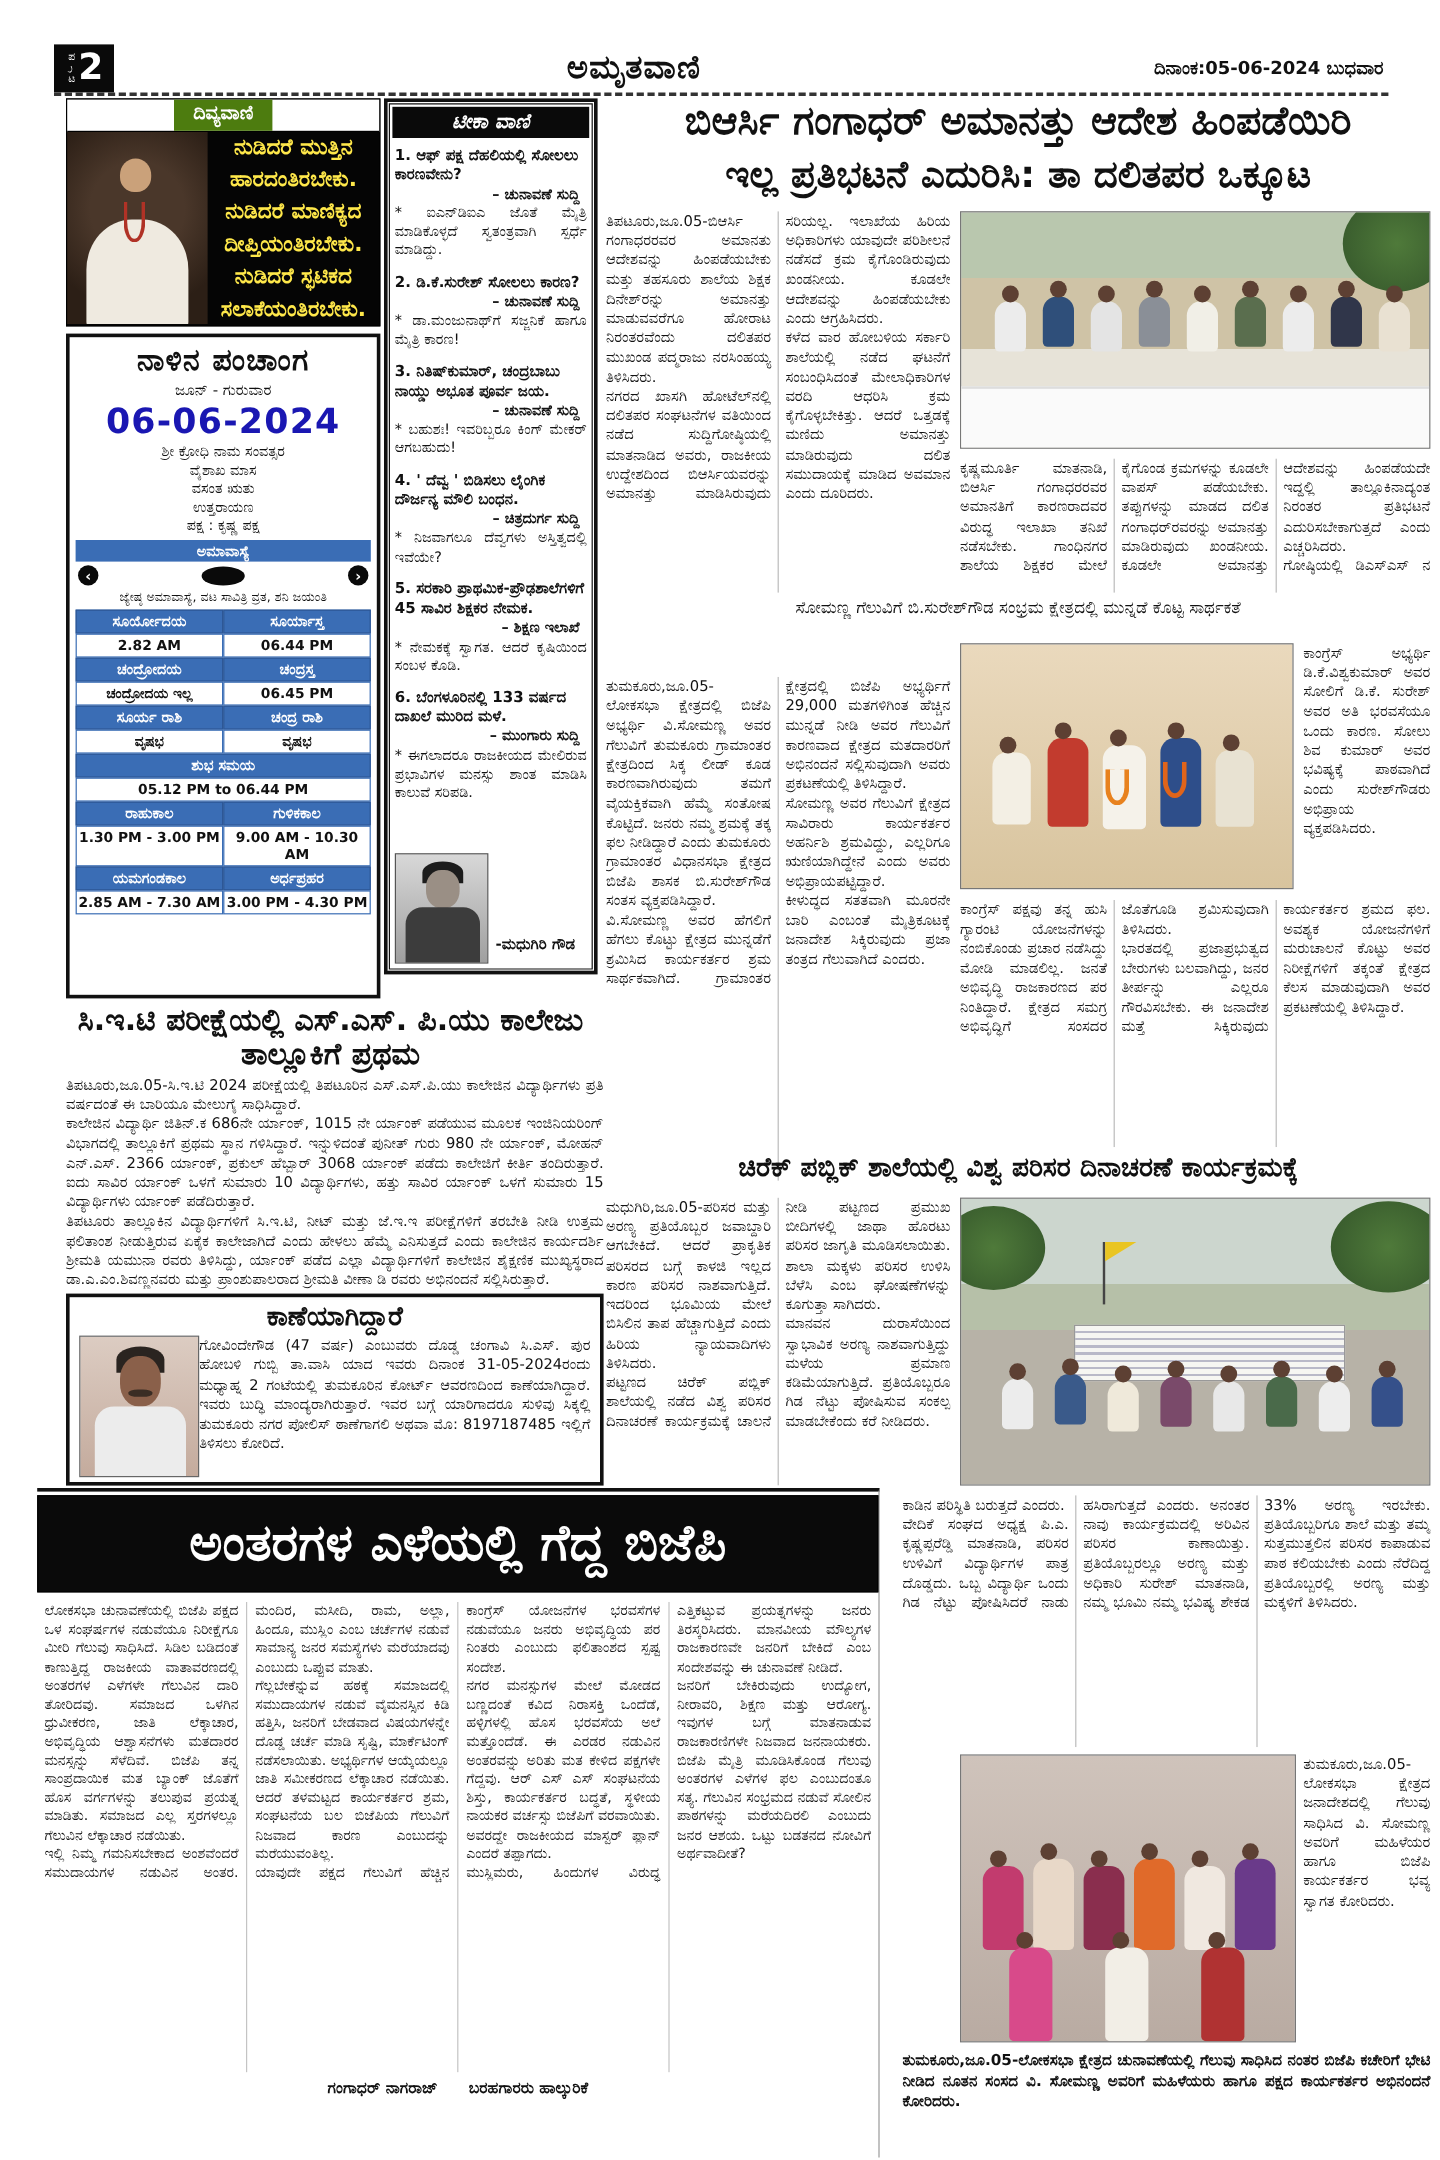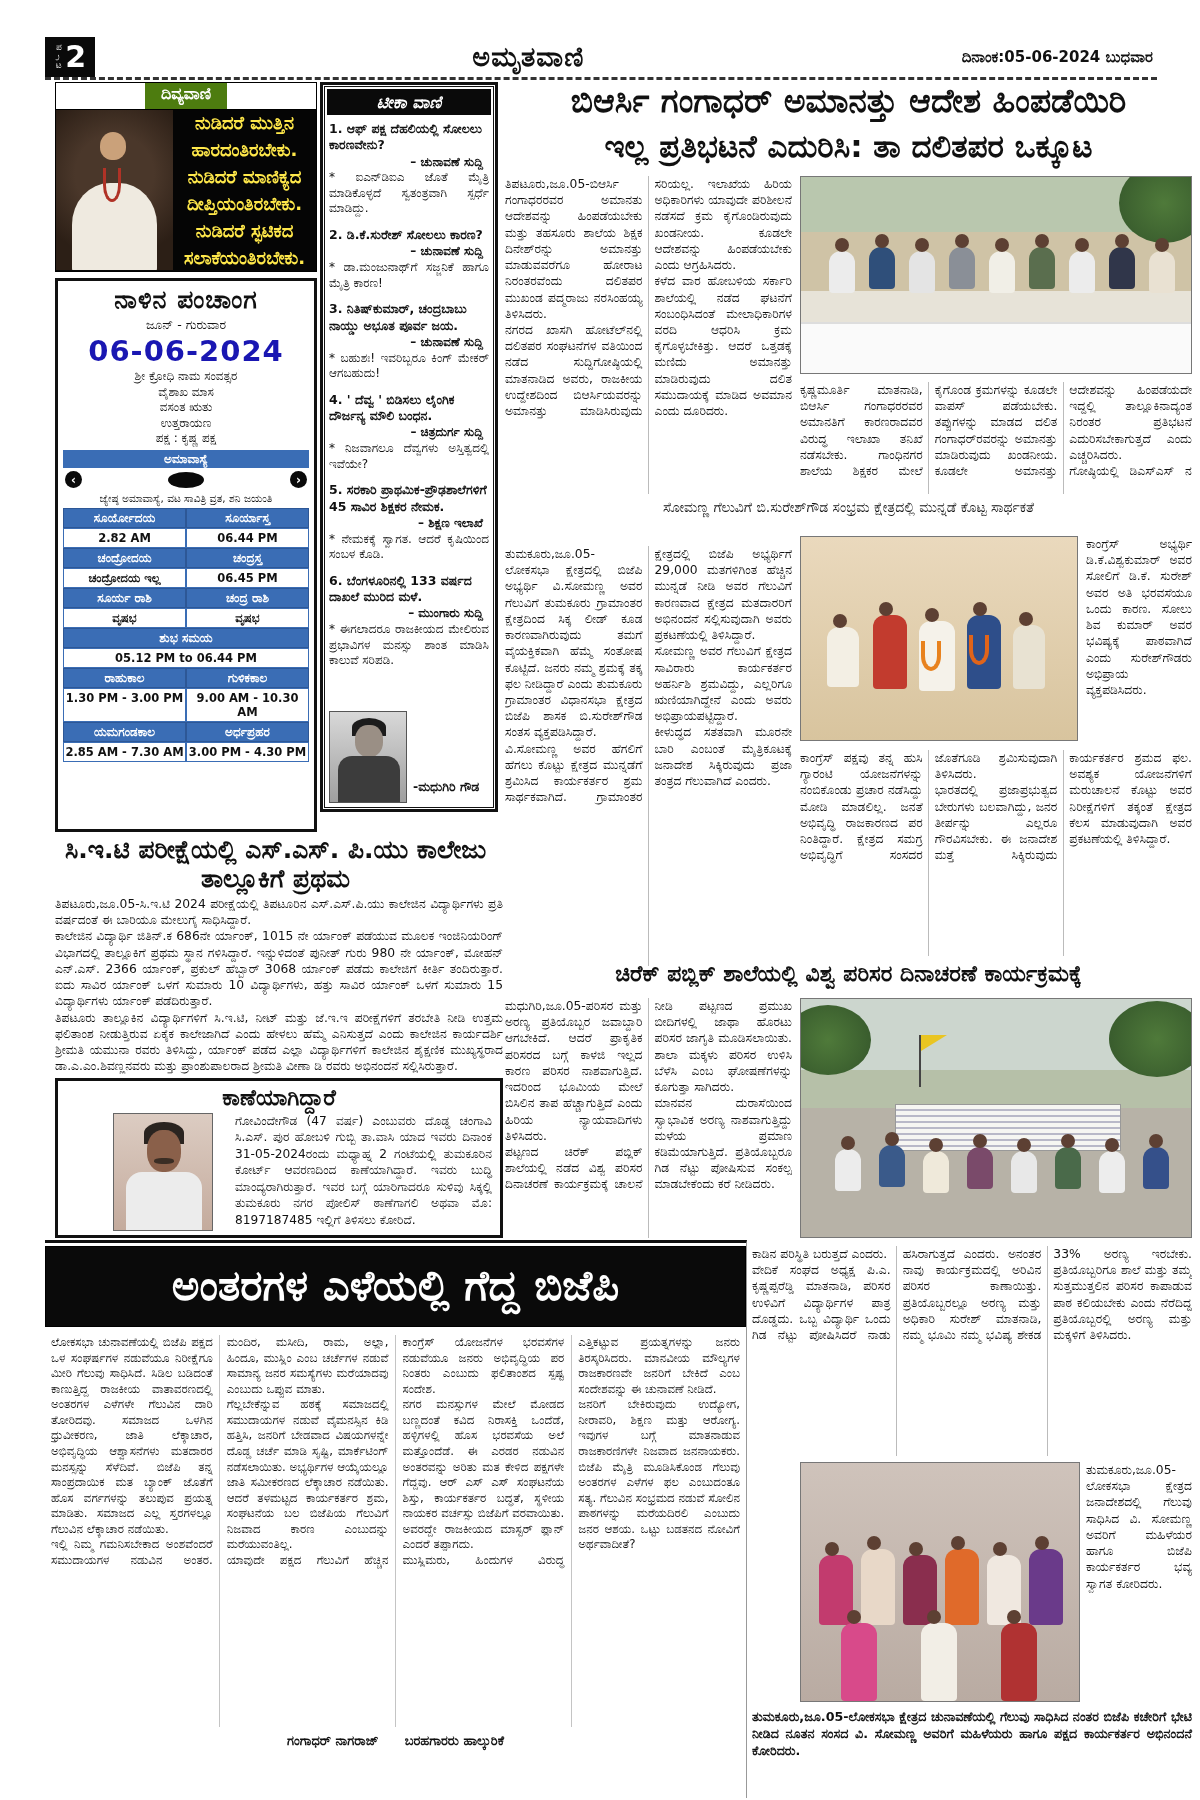--- a/index.html
+++ b/index.html
@@ -85,28 +85,28 @@
   .flag{position:absolute;width:0;height:0;border-top:16px solid #e9c522;border-right:26px solid transparent;}
   .pole{position:absolute;width:2px;height:52px;background:#444;}
   .tree{position:absolute;border-radius:50%;background:radial-gradient(circle,#4f7a3a,#33542a);}
   .ph-women{background:linear-gradient(#cfc3bb,#b9aba2);}
   .cap{font-size:12.7px;font-weight:bold;line-height:1.35;text-align:justify;}
   
   .cet-h{position:absolute;left:48px;top:835px;width:455px;text-align:center;font-size:25px;font-weight:bold;line-height:1.16;}
   .cet-b{position:absolute;left:55px;top:896px;width:448px;height:178px;}
   .miss{position:absolute;left:55px;top:1078px;width:448px;height:160px;border:3px solid #111;padding:4px 8px;}
   .miss-t{text-align:center;font-size:22px;font-weight:bold;}
-  .miss-row{display:flex;gap:22px;margin-top:3px;margin-left:47px;}
+  .miss-row{display:flex;gap:0;margin-top:3px;}
   .miss-ph{position:relative;flex:0 0 100px;height:118px;background:linear-gradient(#dcccc2,#c4ab9d);border:1px solid #666;overflow:hidden;}
   .m-hair{position:absolute;left:30px;top:8px;width:40px;height:22px;background:#2a2420;border-radius:50% 50% 0 0;}
   .m-face{position:absolute;left:33px;top:16px;width:34px;height:42px;background:#8a604a;border-radius:45%;}
   .m-mst{position:absolute;left:40px;top:44px;width:20px;height:6px;background:#3a2d24;border-radius:40%;}
   .m-shirt{position:absolute;left:12px;top:58px;width:76px;height:60px;background:#ececec;border-radius:16px 16px 0 0;}
   .miss-x{font-size:12.2px;line-height:1.35;text-align:justify;}
-  .bjp{position:absolute;left:45px;top:1240px;width:702px;height:558px;border-top:3px solid #111;border-right:1px solid #999;padding-top:3px;}
+  .bjp{position:absolute;left:31px;top:1240px;width:702px;height:558px;border-top:3px solid #111;border-right:1px solid #999;padding-top:3px;}
   .bjp-h{background:#0a0a0a;color:#fff;text-align:center;font-size:42px;font-weight:bold;padding:14px 0 16px;border:1px solid #000;}
   .bjp-cols{margin:8px 6px 0;height:392px;font-size:11.8px;}
   .bjp-by{display:flex;gap:26px;justify-content:center;margin-top:6px;font-size:13px;font-weight:bold;}
 </style>
 </head>
 <body>
 
 <div class="page">
 
   <div class="hdr">
@@ -234,21 +234,21 @@
     <div class="fg" style="left:188px;top:74px;background:#f1efe7;"></div>
     <div class="fg" style="left:228px;top:70px;background:#5a6e4e;"></div>
     <div class="fg" style="left:268px;top:74px;background:#ececec;"></div>
     <div class="fg" style="left:308px;top:70px;background:#30364a;"></div>
     <div class="fg" style="left:348px;top:74px;background:#e9e1d2;"></div>
   </div>
   <div class="blk body cols3" style="left:800px;top:382px;width:392px;height:112px;">ಕೃಷ್ಣಮೂರ್ತಿ ಮಾತನಾಡಿ, ಬಿಆರ್ಸಿ ಗಂಗಾಧರರವರ ಅಮಾನತಿಗೆ ಕಾರಣರಾದವರ ವಿರುದ್ಧ ಇಲಾಖಾ ತನಿಖೆ ನಡೆಸಬೇಕು. ಗಾಂಧಿನಗರ ಶಾಲೆಯ ಶಿಕ್ಷಕರ ಮೇಲೆ ಕೈಗೊಂಡ ಕ್ರಮಗಳನ್ನು ಕೂಡಲೇ ವಾಪಸ್ ಪಡೆಯಬೇಕು. ತಪ್ಪುಗಳನ್ನು ಮಾಡದ ದಲಿತ ಗಂಗಾಧರ್‌ರವರನ್ನು ಅಮಾನತ್ತು ಮಾಡಿರುವುದು ಖಂಡನೀಯ. ಕೂಡಲೇ ಅಮಾನತ್ತು ಆದೇಶವನ್ನು ಹಿಂಪಡೆಯದೇ ಇದ್ದಲ್ಲಿ ತಾಲ್ಲೂಕಿನಾದ್ಯಂತ ನಿರಂತರ ಪ್ರತಿಭಟನೆ ಎದುರಿಸಬೇಕಾಗುತ್ತದೆ ಎಂದು ಎಚ್ಚರಿಸಿದರು.
 ಗೋಷ್ಠಿಯಲ್ಲಿ ಡಿಎಸ್ಎಸ್ ನ ಸಂಚಾಲಕರಾದ ಶಂಕರ್, ಭಾಸ್ಕರ್, ಚಿಕ್ಕಸ್ವಾಮಿ ಮುಂತಾದ ಮುಖಂಡರು ಹಾಗೂ ವಿವಿಧ ಸಂಘಟನೆಗಳ ಪ್ರಮುಖರು ಪತ್ರಿಕಾ ಗೋಷ್ಠಿಯಲ್ಲಿ ಹಾಜರಿದ್ದರು.</div>
 
   <div class="h2">ಸೋಮಣ್ಣ ಗೆಲುವಿಗೆ ಬಿ.ಸುರೇಶ್‌ಗೌಡ ಸಂಭ್ರಮ ಕ್ಷೇತ್ರದಲ್ಲಿ ಮುನ್ನಡೆ ಕೊಟ್ಟ ಸಾರ್ಥಕತೆ</div>
-  <div class="blk body cols2" style="left:505px;top:546px;width:287px;height:420px;">ತುಮಕೂರು,ಜೂ.05- ಲೋಕಸಭಾ ಕ್ಷೇತ್ರದಲ್ಲಿ ಬಿಜೆಪಿ ಅಭ್ಯರ್ಥಿ ವಿ.ಸೋಮಣ್ಣ ಅವರ ಗೆಲುವಿಗೆ ತುಮಕೂರು ಗ್ರಾಮಾಂತರ ಕ್ಷೇತ್ರದಿಂದ ಸಿಕ್ಕ ಲೀಡ್ ಕೂಡ ಕಾರಣವಾಗಿರುವುದು ತಮಗೆ ವೈಯಕ್ತಿಕವಾಗಿ ಹೆಮ್ಮೆ ಸಂತೋಷ ಕೊಟ್ಟಿದೆ. ಜನರು ನಮ್ಮ ಶ್ರಮಕ್ಕೆ ತಕ್ಕ ಫಲ ನೀಡಿದ್ದಾರೆ ಎಂದು ತುಮಕೂರು ಗ್ರಾಮಾಂತರ ವಿಧಾನಸಭಾ ಕ್ಷೇತ್ರದ ಬಿಜೆಪಿ ಶಾಸಕ ಬಿ.ಸುರೇಶ್‌ಗೌಡ ಸಂತಸ ವ್ಯಕ್ತಪಡಿಸಿದ್ದಾರೆ.
+  <div class="blk body cols2" style="left:505px;top:564px;width:287px;height:420px;">ತುಮಕೂರು,ಜೂ.05- ಲೋಕಸಭಾ ಕ್ಷೇತ್ರದಲ್ಲಿ ಬಿಜೆಪಿ ಅಭ್ಯರ್ಥಿ ವಿ.ಸೋಮಣ್ಣ ಅವರ ಗೆಲುವಿಗೆ ತುಮಕೂರು ಗ್ರಾಮಾಂತರ ಕ್ಷೇತ್ರದಿಂದ ಸಿಕ್ಕ ಲೀಡ್ ಕೂಡ ಕಾರಣವಾಗಿರುವುದು ತಮಗೆ ವೈಯಕ್ತಿಕವಾಗಿ ಹೆಮ್ಮೆ ಸಂತೋಷ ಕೊಟ್ಟಿದೆ. ಜನರು ನಮ್ಮ ಶ್ರಮಕ್ಕೆ ತಕ್ಕ ಫಲ ನೀಡಿದ್ದಾರೆ ಎಂದು ತುಮಕೂರು ಗ್ರಾಮಾಂತರ ವಿಧಾನಸಭಾ ಕ್ಷೇತ್ರದ ಬಿಜೆಪಿ ಶಾಸಕ ಬಿ.ಸುರೇಶ್‌ಗೌಡ ಸಂತಸ ವ್ಯಕ್ತಪಡಿಸಿದ್ದಾರೆ.
 ವಿ.ಸೋಮಣ್ಣ ಅವರ ಹೆಗಲಿಗೆ ಹೆಗಲು ಕೊಟ್ಟು ಕ್ಷೇತ್ರದ ಮುನ್ನಡೆಗೆ ಶ್ರಮಿಸಿದ ಕಾರ್ಯಕರ್ತರ ಶ್ರಮ ಸಾರ್ಥಕವಾಗಿದೆ. ಗ್ರಾಮಾಂತರ ಕ್ಷೇತ್ರದಲ್ಲಿ ಬಿಜೆಪಿ ಅಭ್ಯರ್ಥಿಗೆ 29,000 ಮತಗಳಿಗಿಂತ ಹೆಚ್ಚಿನ ಮುನ್ನಡೆ ನೀಡಿ ಅವರ ಗೆಲುವಿಗೆ ಕಾರಣವಾದ ಕ್ಷೇತ್ರದ ಮತದಾರರಿಗೆ ಅಭಿನಂದನೆ ಸಲ್ಲಿಸುವುದಾಗಿ ಅವರು ಪ್ರಕಟಣೆಯಲ್ಲಿ ತಿಳಿಸಿದ್ದಾರೆ.
 ಸೋಮಣ್ಣ ಅವರ ಗೆಲುವಿಗೆ ಕ್ಷೇತ್ರದ ಸಾವಿರಾರು ಕಾರ್ಯಕರ್ತರ ಅಹರ್ನಿಶಿ ಶ್ರಮವಿದ್ದು, ಎಲ್ಲರಿಗೂ ಋಣಿಯಾಗಿದ್ದೇನೆ ಎಂದು ಅವರು ಅಭಿಪ್ರಾಯಪಟ್ಟಿದ್ದಾರೆ.
 ಕೀಳುದ್ಧದ ಸತತವಾಗಿ ಮೂರನೇ ಬಾರಿ ಎಂಬಂತೆ ಮೈತ್ರಿಕೂಟಕ್ಕೆ ಜನಾದೇಶ ಸಿಕ್ಕಿರುವುದು ಪ್ರಜಾ ತಂತ್ರದ ಗೆಲುವಾಗಿದೆ ಎಂದರು.</div>
   <div class="ph ph-celebr" style="left:800px;top:536px;width:278px;height:205px;">
     <div class="fg" style="left:26px;top:90px;width:32px;height:60px;background:#f3efe4;"></div>
     <div class="fg" style="left:72px;top:78px;width:34px;height:74px;background:#c23b2e;"></div>
     <div class="fg" style="left:118px;top:84px;width:36px;height:70px;background:#f5f2ea;"></div>
     <div class="fg" style="left:166px;top:78px;width:34px;height:74px;background:#2e4e8a;"></div>
     <div class="fg" style="left:212px;top:88px;width:32px;height:64px;background:#e8e2d2;"></div>
     <div class="garl" style="left:120px;top:104px;"></div>

